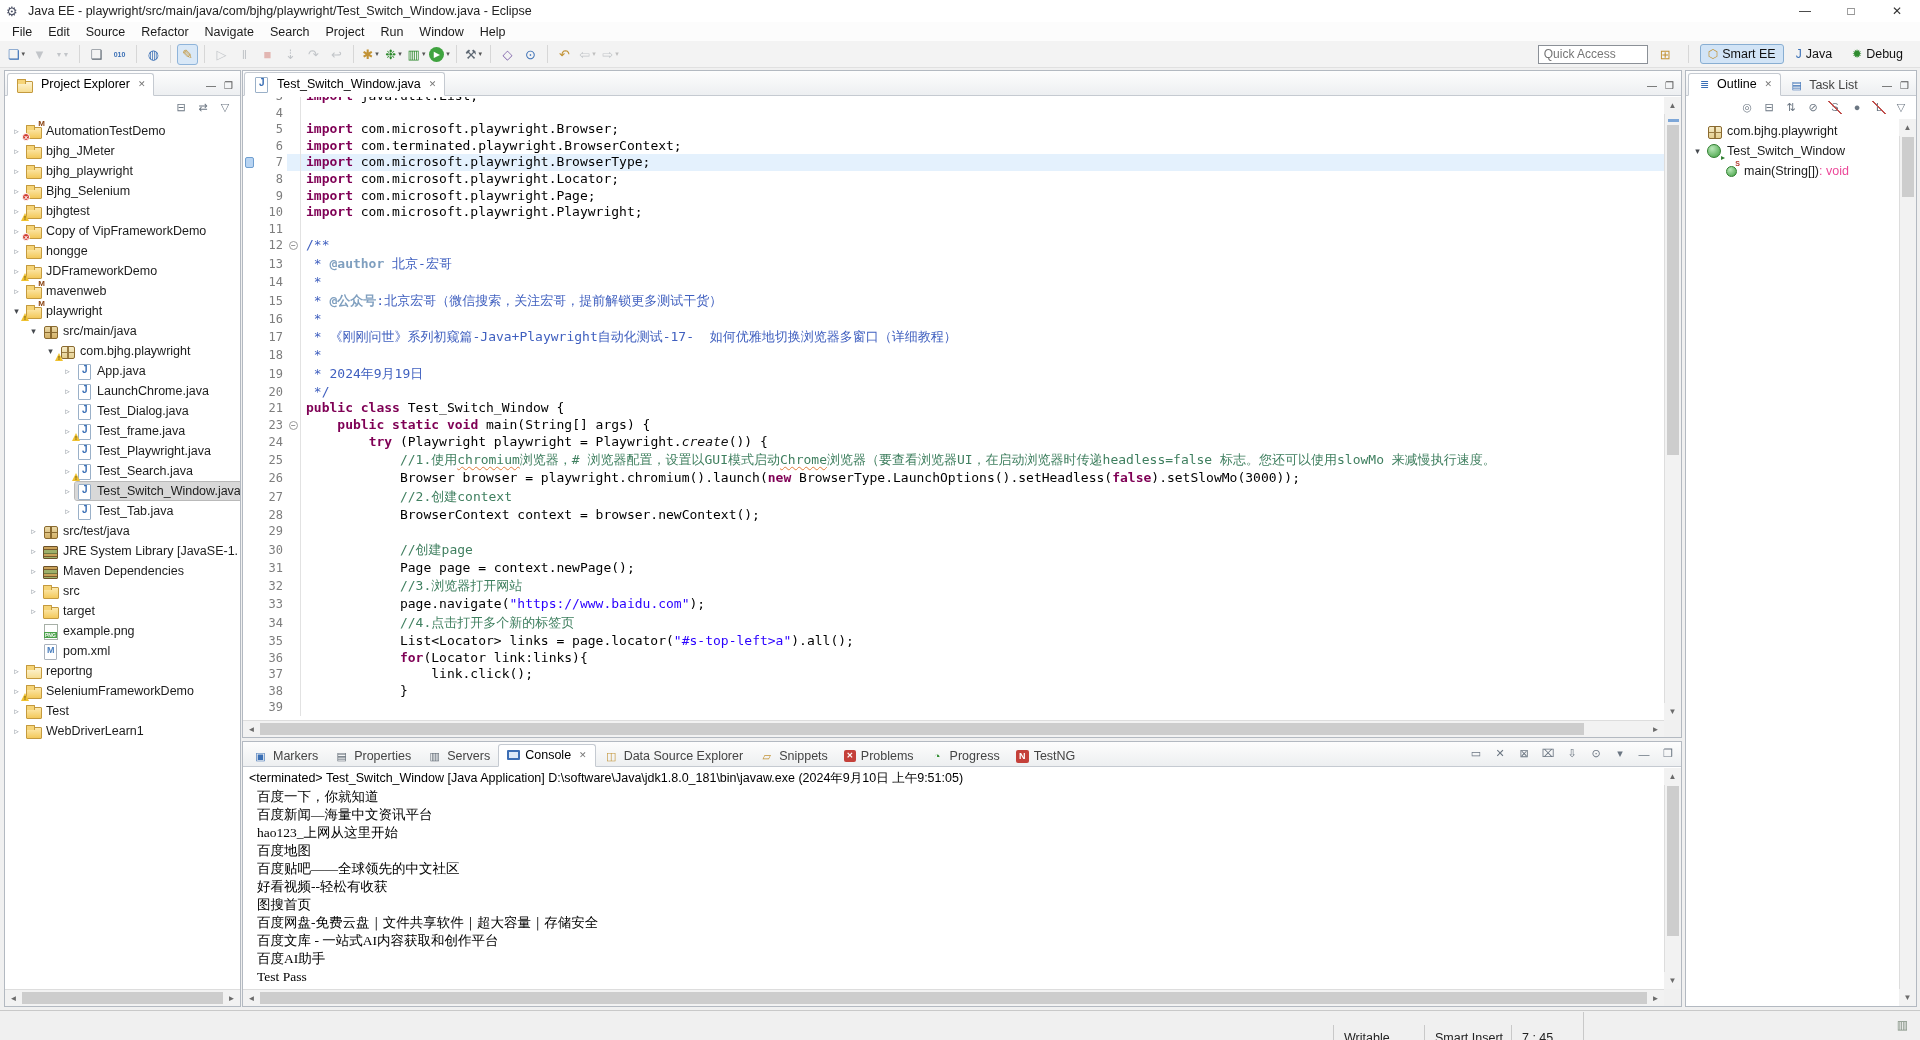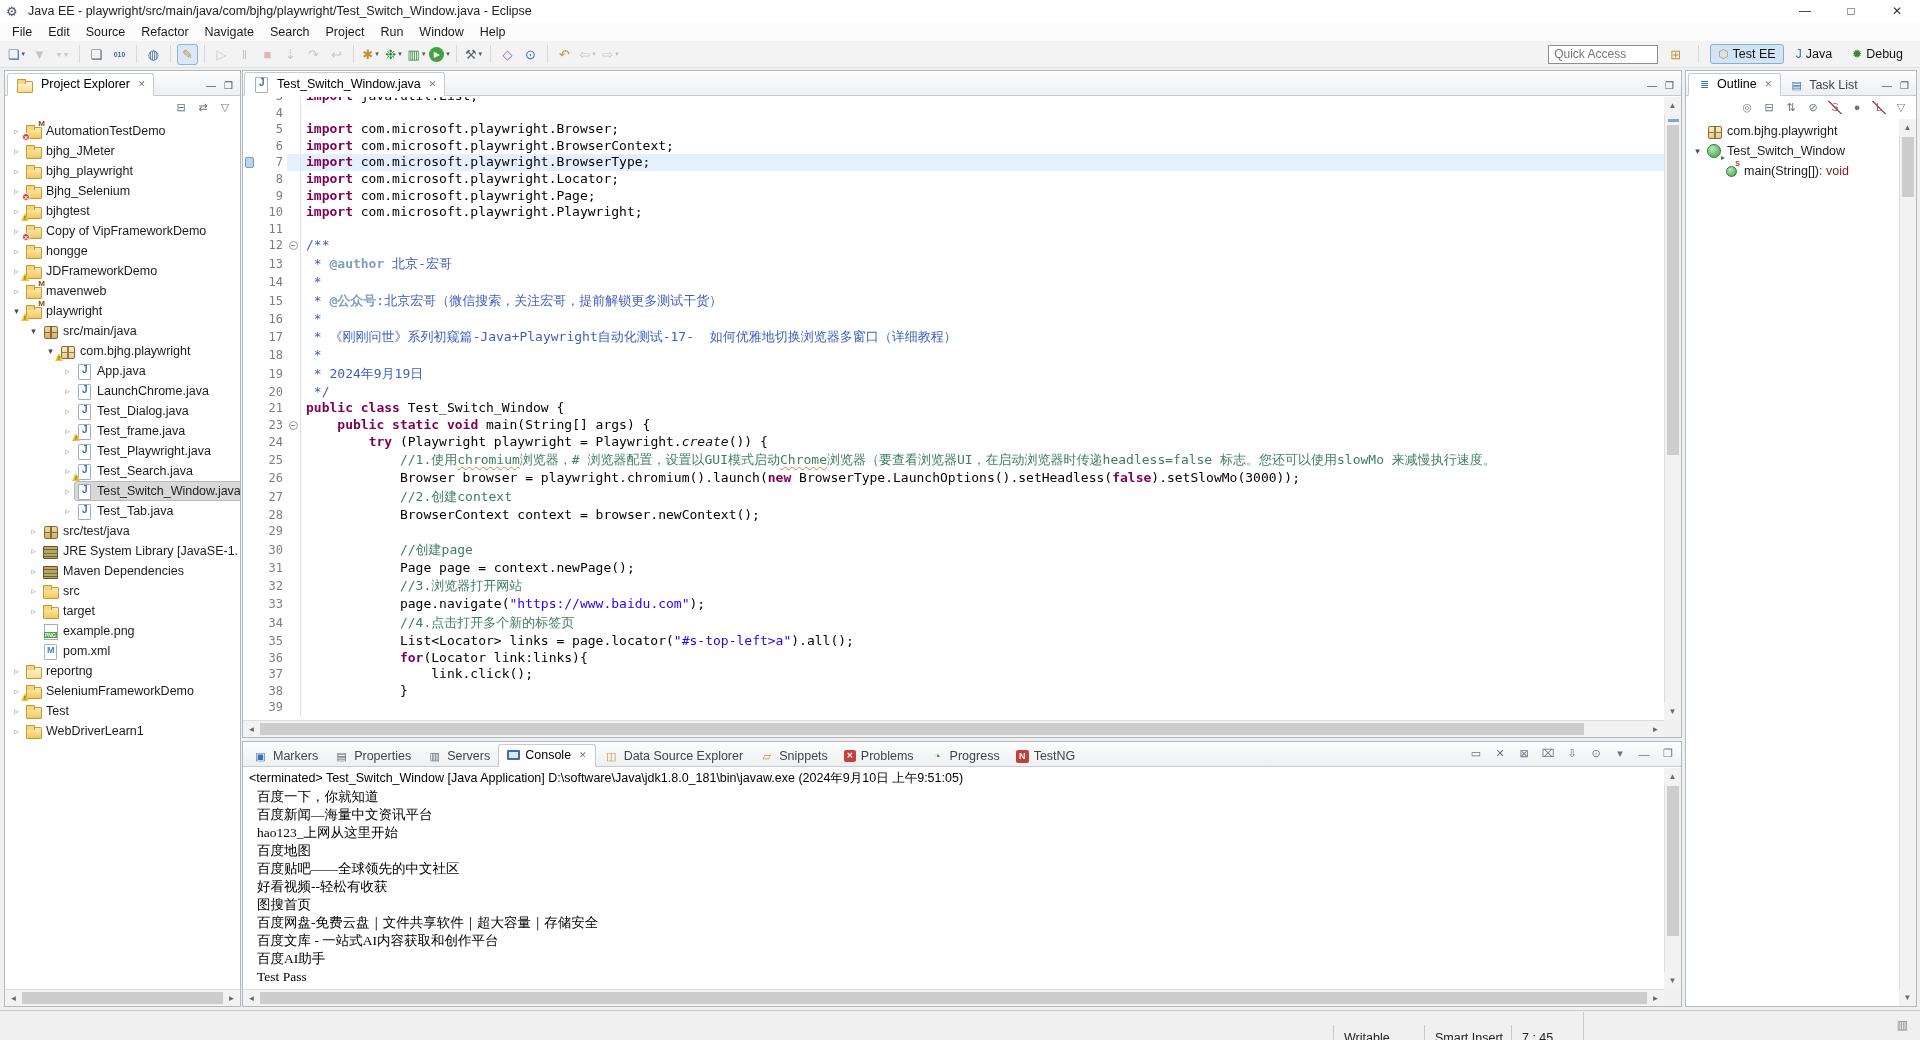--- a/index.html
+++ b/index.html
@@ -70,21 +70,21 @@
   .i-xml::after{content:"M";position:absolute;left:5px;top:2px;font:bold 9px "Liberation Sans",sans-serif;color:#4a7fbf}
   .i-class::before{content:"";position:absolute;left:1px;top:1px;width:12px;height:12px;border-radius:50%;background:radial-gradient(circle at 35% 30%,#b9e8b9,#3f9e3f);border:1px solid #2e7d2e}
   .i-class::after{content:"▸";position:absolute;right:-2px;bottom:-3px;color:#2e7d2e;font-size:8px}
   .i-method::before{content:"";position:absolute;left:3px;top:3px;width:9px;height:9px;border-radius:50%;background:radial-gradient(circle at 35% 30%,#b9e8b9,#3f9e3f);border:1px solid #2e7d2e}
   .i-method::after{content:"S";position:absolute;right:0;top:-3px;font:bold 7px "Liberation Sans",sans-serif;color:#b03a2e}
   .dec{position:absolute;right:-3px;top:-4px;font:bold 8px "Liberation Sans",sans-serif;color:#8b4513;text-shadow:0 0 1px #fff,0 0 1px #fff}
   .bdg-e{position:absolute;left:-3px;bottom:-2px;width:8px;height:8px;border-radius:50%;background:#d03a2f;border:1px solid #fff}
   .bdg-e::before{content:"×";color:#fff;font:bold 7px/7px "Liberation Sans",sans-serif;position:absolute;left:1px;top:0}
   .bdg-w{position:absolute;left:-4px;bottom:-2px;width:0;height:0;border-left:4.5px solid transparent;border-right:4.5px solid transparent;border-bottom:8px solid #efc12f}
   .bdg-w::before{content:"!";position:absolute;left:-1px;top:1px;font:bold 6px/8px "Liberation Sans",sans-serif;color:#5d4a12}
-  .dim{color:#7f1d1d}
+  .dim{color:#ec4899}
 
   
   .editor-tabs{height:25px;display:flex;align-items:flex-end;background:linear-gradient(#fdfdfd,#edeff1);border-bottom:1px solid #c5cad1;padding-left:1px}
   .code-scroll{position:absolute;left:0;right:17px;top:26px;bottom:17px;overflow:hidden;background:#fff}
   .code-inner{margin-top:-9px}
   .ln{display:flex;height:16.6px;line-height:16.6px;font-family:"DejaVu Sans Mono",monospace;font-size:13px;white-space:pre}
   .ln.tall{height:20px;line-height:20px}
   .c-ann{width:14px;flex:none;position:relative}
   .c-num{width:30px;flex:none;text-align:right;color:#7d7d7d;padding-right:4px;font-size:12px}
   .c-fold{width:14px;flex:none;position:relative;border-right:1px solid #e2e2e2}
@@ -189,21 +189,21 @@
       <span class="tbi c-gray dis">⇦<span class="caret">▾</span></span>
       <span class="tbi c-gray dis">⇨<span class="caret">▾</span></span>
     </div>
   <div class="tb-right">
     <input class="quick-access" placeholder="Quick Access" style="">
     <span class="tbi c-gold">⊞</span>
     <span class="tb-sep"></span>
     <span id="perspectives" style="display:inline-flex;gap:4px">
         <span class="persp active">
           <span class="pico c-gold">⬡</span>
-          <span>Test EE</span>
+          <span>Smart EE</span>
         </span>
         <span class="persp">
           <span class="pico c-blue">J</span>
           <span>Java</span>
         </span>
         <span class="persp">
           <span class="pico c-green">✹</span>
           <span>Debug</span>
         </span>
       </span>
@@ -518,21 +518,21 @@
     <span class="minmax">
       <span>—</span>
       <span>❐</span>
     </span>
   </div>
   <div class="code-scroll">
     <div class="code-inner" id="code">
         <div class="ln"><span class="c-ann"></span><span class="c-num">3</span><span class="c-fold"></span><span class="c-code"><span class="seg kw">import</span><span class="seg pl"> java.util.List;</span></span></div>
         <div class="ln"><span class="c-ann"></span><span class="c-num">4</span><span class="c-fold"></span><span class="c-code"></span></div>
         <div class="ln"><span class="c-ann"></span><span class="c-num">5</span><span class="c-fold"></span><span class="c-code"><span class="seg kw">import</span><span class="seg pl"> com.microsoft.playwright.Browser;</span></span></div>
-        <div class="ln"><span class="c-ann"></span><span class="c-num">6</span><span class="c-fold"></span><span class="c-code"><span class="seg kw">import</span><span class="seg pl"> com.microsoft.playwright.BrowserContext;</span></span></div>
+        <div class="ln"><span class="c-ann"></span><span class="c-num">6</span><span class="c-fold"></span><span class="c-code"><span class="seg kw">import</span><span class="seg pl"> com.terminated.playwright.BrowserContext;</span></span></div>
         <div class="ln cur"><span class="c-ann"><span class="ann-marker"></span></span><span class="c-num">7</span><span class="c-fold"></span><span class="c-code"><span class="seg kw">import</span><span class="seg pl"> com.microsoft.playwright.BrowserType;</span></span></div>
         <div class="ln"><span class="c-ann"></span><span class="c-num">8</span><span class="c-fold"></span><span class="c-code"><span class="seg kw">import</span><span class="seg pl"> com.microsoft.playwright.Locator;</span></span></div>
         <div class="ln"><span class="c-ann"></span><span class="c-num">9</span><span class="c-fold"></span><span class="c-code"><span class="seg kw">import</span><span class="seg pl"> com.microsoft.playwright.Page;</span></span></div>
         <div class="ln"><span class="c-ann"></span><span class="c-num">10</span><span class="c-fold"></span><span class="c-code"><span class="seg kw">import</span><span class="seg pl"> com.microsoft.playwright.Playwright;</span></span></div>
         <div class="ln"><span class="c-ann"></span><span class="c-num">11</span><span class="c-fold"></span><span class="c-code"></span></div>
         <div class="ln"><span class="c-ann"></span><span class="c-num">12</span><span class="c-fold"><span class="fold-c">−</span></span><span class="c-code"><span class="seg doc">/**</span></span></div>
         <div class="ln tall"><span class="c-ann"></span><span class="c-num">13</span><span class="c-fold"></span><span class="c-code"><span class="seg doc"> * </span><span class="seg tag">@author</span><span class="seg doc"> 北京-宏哥</span></span></div>
         <div class="ln"><span class="c-ann"></span><span class="c-num">14</span><span class="c-fold"></span><span class="c-code"><span class="seg doc"> *</span></span></div>
         <div class="ln tall"><span class="c-ann"></span><span class="c-num">15</span><span class="c-fold"></span><span class="c-code"><span class="seg doc"> * </span><span class="seg tag">@公众号</span><span class="seg doc">:北京宏哥（微信搜索，关注宏哥，提前解锁更多测试干货）</span></span></div>
         <div class="ln"><span class="c-ann"></span><span class="c-num">16</span><span class="c-fold"></span><span class="c-code"><span class="seg doc"> *</span></span></div>

